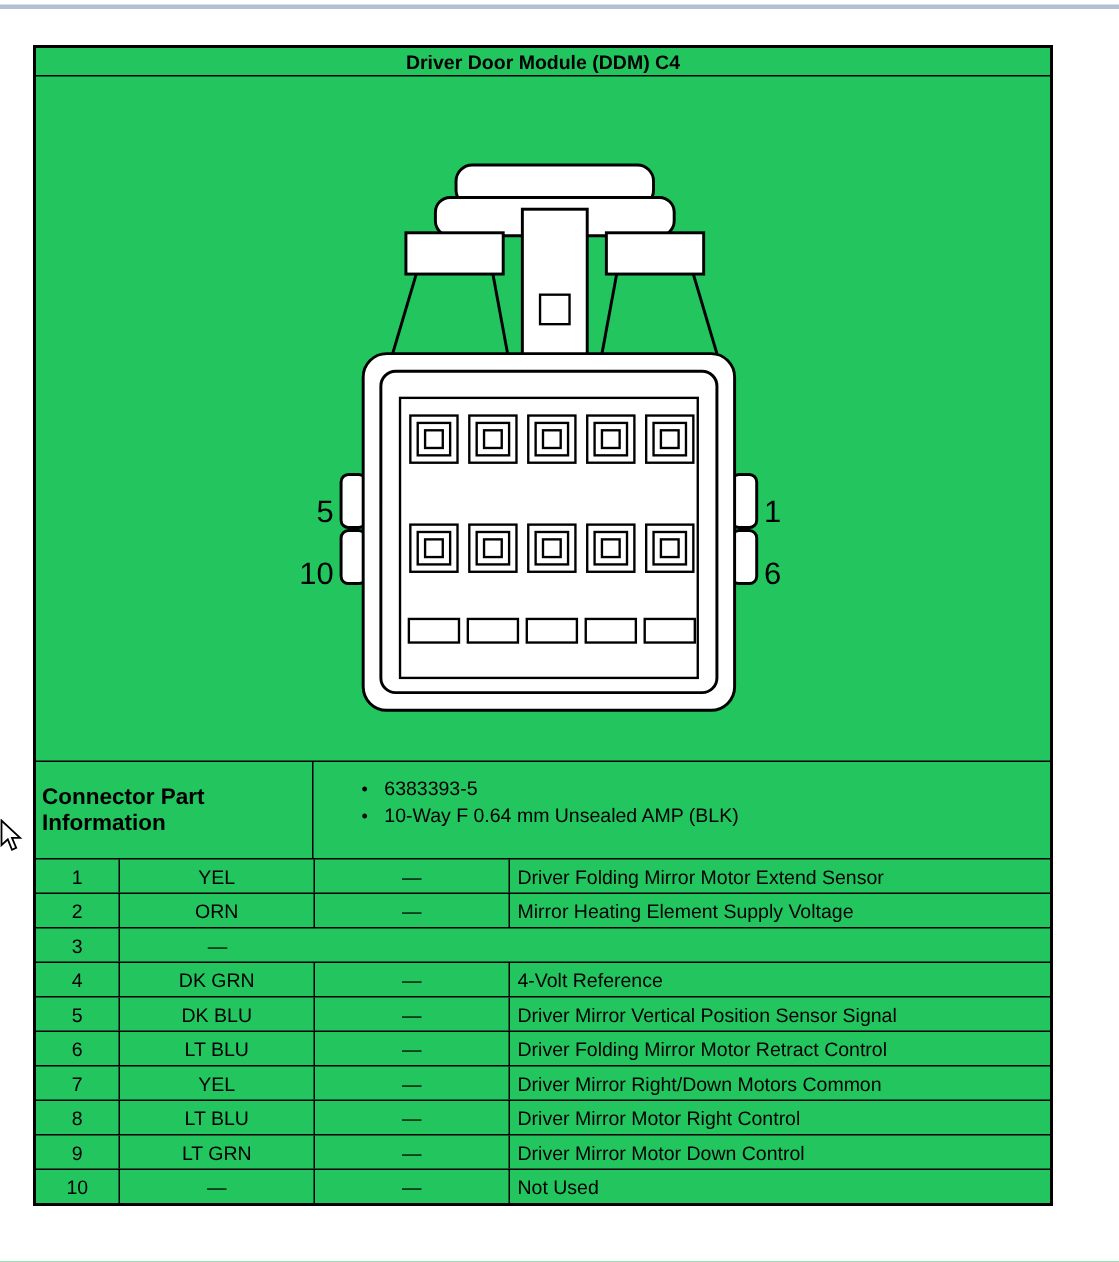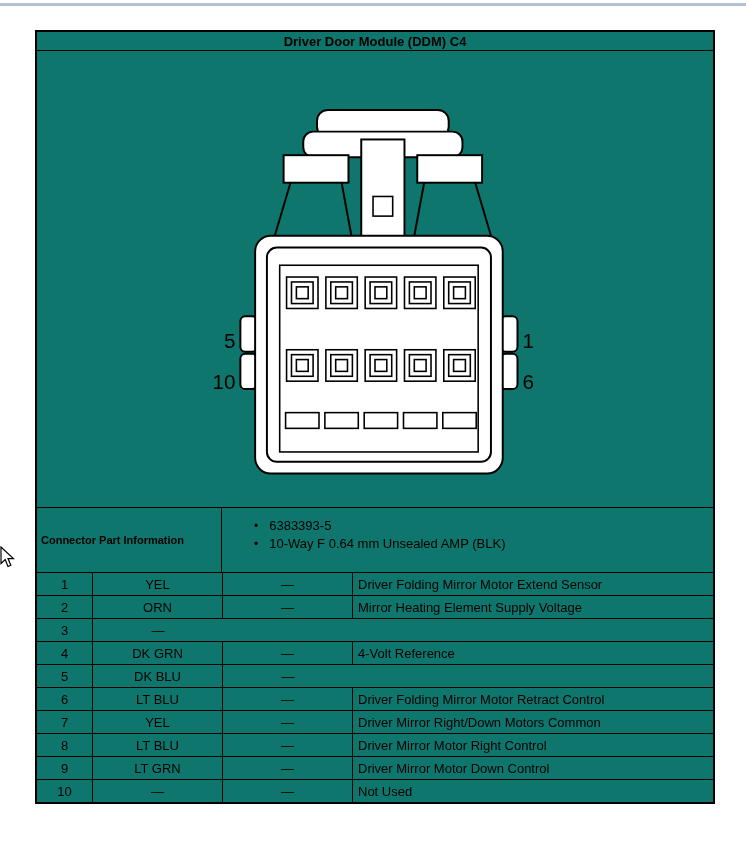--- a/index.html
+++ b/index.html
@@ -10,24 +10,24 @@
     font-family: "Liberation Sans", sans-serif;
     position: relative;
     overflow: hidden;
   }
   .top-edge {
     position: absolute; top: 3px; left: 0;
     width: 746px; height: 3px;
     background: #b3c0d4;
   }
   .sheet {
-    position: absolute; left: 35px; top: 30px;
+    position: absolute; left: 22px; top: 30px;
     width: 676px;
     border: 2px solid #000;
-    background: #0f766e;
+    background: #22c55e;
   }
   .title-row {
     height: 18px;
     border-bottom: 1px solid #000;
     display: flex; align-items: center; justify-content: center;
     font-size: 13px; font-weight: 700;
   }
   .drawing-cell {
     height: 456px;
     border-bottom: 1px solid #000;
@@ -35,21 +35,21 @@
   }
   .part-row {
     display: grid; grid-template-columns: 185px 1fr;
     border-bottom: 1px solid #000;
     height: 64px;
   }
   .part-label {
     border-right: 1px solid #000;
     display: flex; align-items: center;
     padding-left: 4px;
-    font-size: 11px; font-weight: 700;
+    font-size: 15px; font-weight: 700;
   }
   .part-bullets { padding: 9px 0 0 32px; font-size: 13px; }
   .bullet-row { display: flex; gap: 11px; line-height: 18px; }
   .bullet-dot { font-size: 12px; }
 
   .tbl-row {
     display: grid; grid-template-columns: 56px 130px 130px 1fr;
     border-bottom: 1px solid #000;
   }
   .tbl-row.last { border-bottom: none; }
@@ -180,20 +180,21 @@
   <div class="tbl-row">
     <div class="cell">4</div>
     <div class="cell">DK GRN</div>
     <div class="cell">—</div>
     <div class="cell left">4-Volt Reference</div>
   </div>
   <div class="tbl-row">
     <div class="cell">5</div>
     <div class="cell">DK BLU</div>
     <div class="cell">—</div>
+    <div class="cell left">Driver Mirror Vertical Position Sensor Signal</div>
   </div>
   <div class="tbl-row">
     <div class="cell">6</div>
     <div class="cell">LT BLU</div>
     <div class="cell">—</div>
     <div class="cell left">Driver Folding Mirror Motor Retract Control</div>
   </div>
   <div class="tbl-row">
     <div class="cell">7</div>
     <div class="cell">YEL</div>

